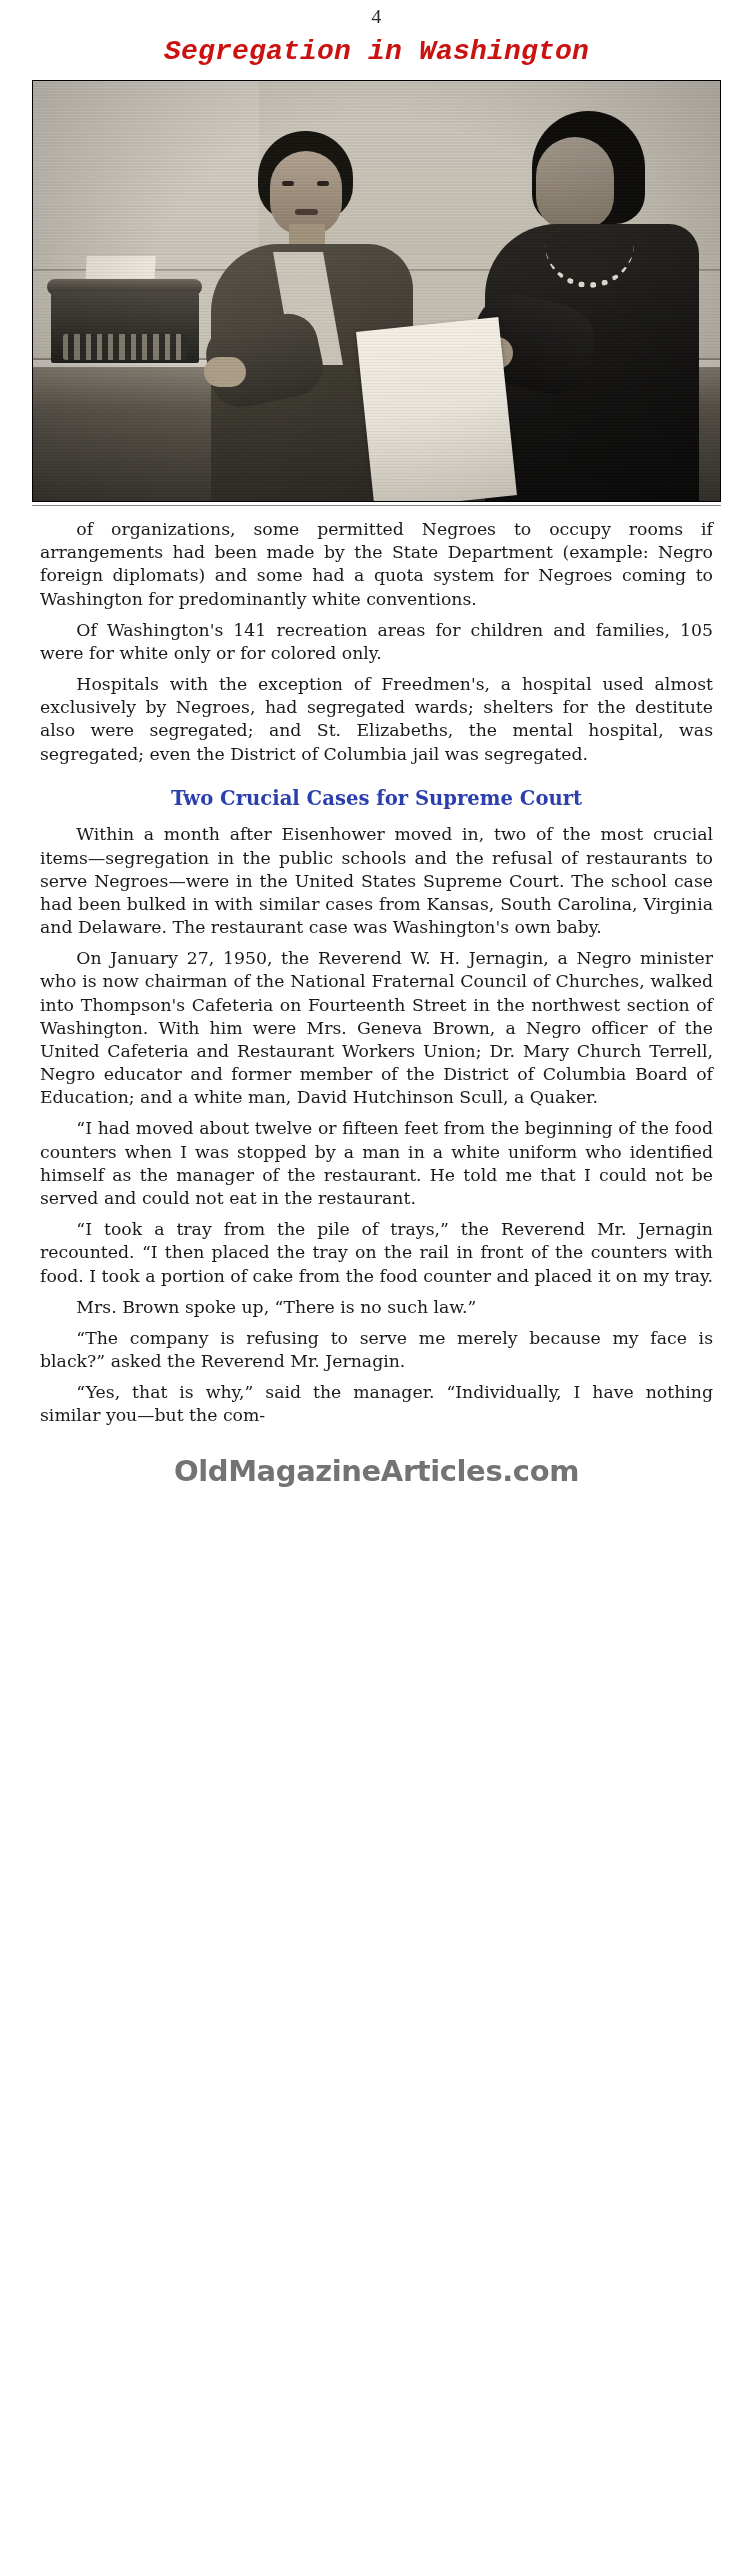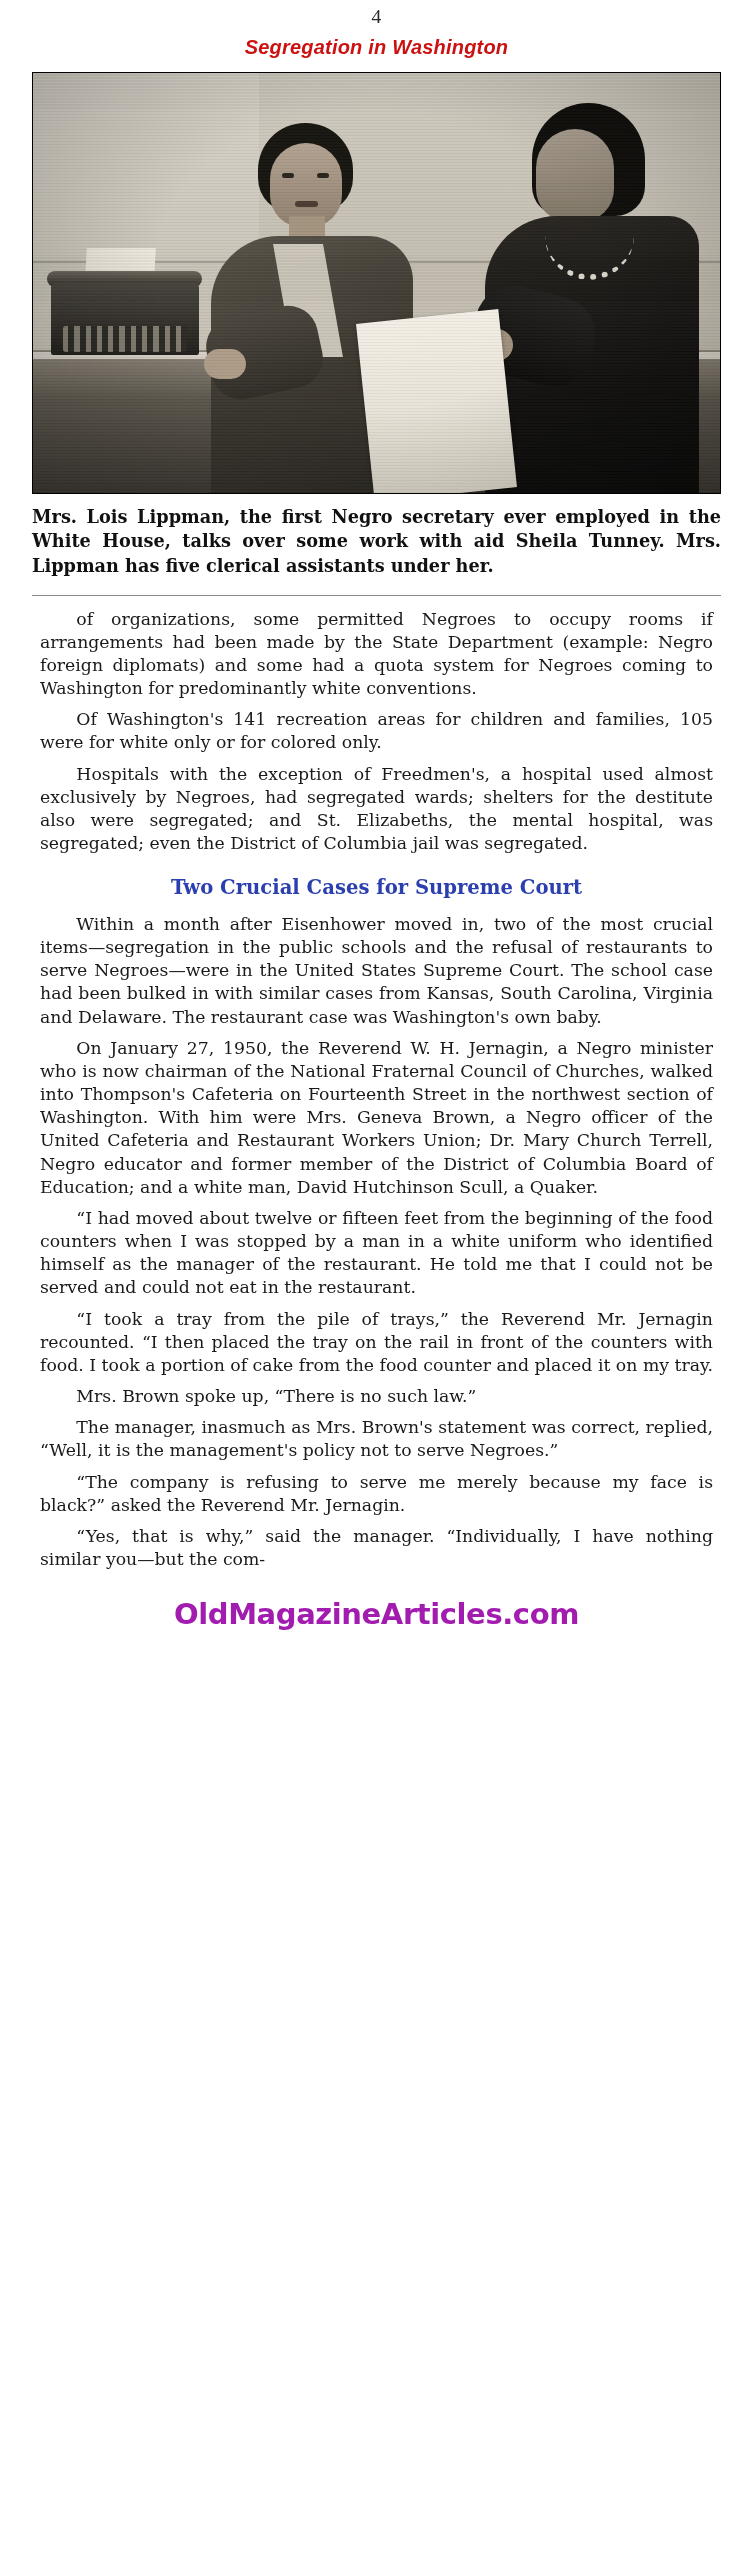--- a/index.html
+++ b/index.html
@@ -26,24 +26,24 @@
     font-family: "Liberation Serif", serif;
     font-size: 19.6px;
     color: #2a2a2a;
     padding-top: 6px;
     padding-bottom: 3px;
     letter-spacing: 0.4px;
   }
   .headline {
     text-align: center;
     color: #cc1111;
-    font-family: Liberation Sans, sans-serif;
+    font-family: Liberation Mono, monospace;
     font-style: italic;
     font-weight: bold;
-    font-size: 20px;
+    font-size: 28px;
     letter-spacing: 0.2px;
     margin: 4.5px 0 13.6px 0;
   }
   .photo-wrap {
     width: 100%;
     border: 0.8px solid #000;
     box-sizing: border-box;
     background: #b8b2a8;
     position: relative;
     overflow: hidden;
@@ -261,21 +261,21 @@
     text-align: center;
     color: #2b3fae;
     font-family: "DejaVu Serif", serif;
     font-weight: bold;
     font-size: 19.6px;
     margin: 21px 0 13.6px 0;
   }
   .footer-brand {
     text-align: center;
     margin: 26px 0 19px 0;
-    color: #a21caf;
+    color: #737373;
     font-family: "DejaVu Sans", sans-serif;
     font-weight: bold;
     font-size: 29px;
     letter-spacing: -0.4px;
   }
   .body-block p + p { margin-top: 0; }
 </style>
 </head>
 <body>
 
@@ -320,39 +320,37 @@
         <div class="ph-p2-arm"></div>
         <div class="ph-p2-hand"></div>
       </div>
 
       <div class="ph-paper"></div>
       <div class="ph-grain"></div>
       <div class="ph-vignette"></div>
     </div>
   </div>
 
-  <div class="caption">Mrs. Lois Lippman, the first Negro secretary ever employed in the White House, talks over some work with aid Sheila Tunney. Mrs. Lippman has five clerical assistants under her.</div>
 
   <hr class="rule">
 
   <div class="body-block">
     <p class="body first">of organizations, some permitted Negroes to occupy rooms if arrangements had been made by the State Department (example: Negro foreign diplomats) and some had a quota system for Negroes coming to Washington for predominantly white conventions.</p>
     <p class="body">Of Washington's 141 recreation areas for children and families, 105 were for white only or for colored only.</p>
     <p class="body">Hospitals with the exception of Freedmen's, a hospital used almost exclusively by Negroes, had segregated wards; shelters for the destitute also were segregated; and St. Elizabeths, the mental hospital, was segregated; even the District of Columbia jail was segregated.</p>
   </div>
 
   <div class="subhead">Two Crucial Cases for Supreme Court</div>
 
   <div class="body-block">
     <p class="body">Within a month after Eisenhower moved in, two of the most crucial items—segregation in the public schools and the refusal of restaurants to serve Negroes—were in the United States Supreme Court. The school case had been bulked in with similar cases from Kansas, South Carolina, Virginia and Delaware.  The restaurant case was Washington's own baby.</p>
     <p class="body">On January 27, 1950, the Reverend W. H. Jernagin, a Negro minister who is now chairman of the National Fraternal Council of Churches, walked into Thompson's Cafeteria on Fourteenth Street in the northwest section of Washington. With him were Mrs. Geneva Brown, a Negro officer of the United Cafeteria and Restaurant Workers Union; Dr. Mary Church Terrell, Negro educator and former member of the District of Columbia Board of Education; and a white man, David Hutchinson Scull, a Quaker.</p>
     <p class="body">“I had moved about twelve or fifteen feet from the beginning of the food counters when I was stopped by a man in a white uniform who identified himself as the manager of the restaurant.  He told me that I could not be served and could not eat in the restaurant.</p>
     <p class="body">“I took a tray from the pile of trays,” the Reverend Mr. Jernagin recounted.  “I then placed the tray on the rail in front of the counters with food. I took a portion of cake from the food counter and placed it on my tray.</p>
     <p class="body">Mrs. Brown spoke up, “There is no such law.”</p>
-    <p class="body">The manager, inasmuch as Mrs. Brown's statement was correct, replied, “Well, it is the management's policy not to serve Negroes.”</p>
     <p class="body">“The company is refusing to serve me merely because my face is black?” asked the Reverend Mr. Jernagin.</p>
     <p class="body">“Yes, that is why,” said the manager.  “Individually, I have nothing similar you—but the com-</p>
   </div>
 
   <div class="footer-brand">OldMagazineArticles.com</div>
 
 </div>
 
 
 </body></html>

